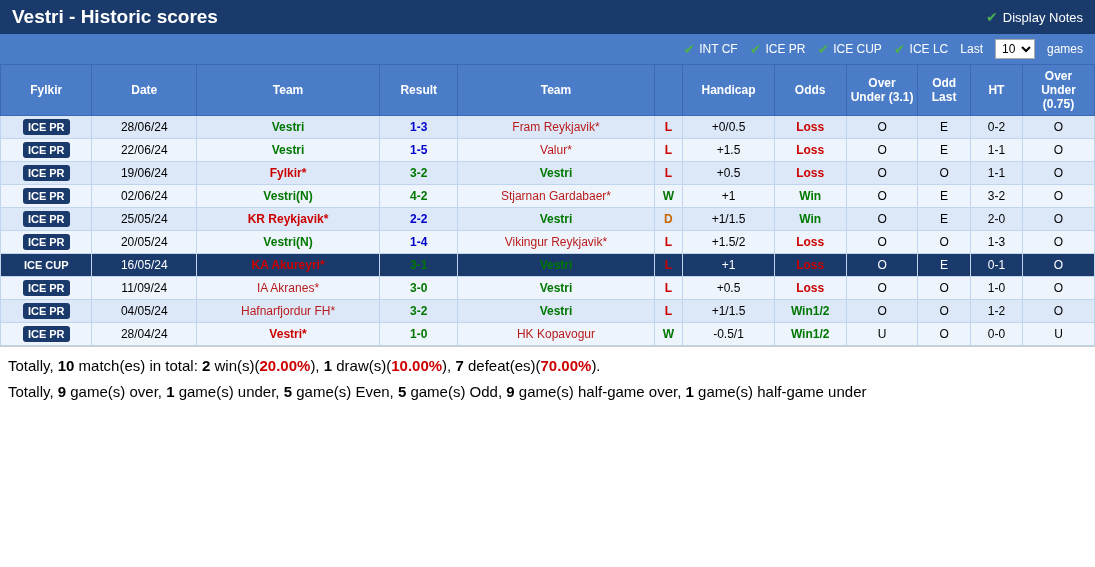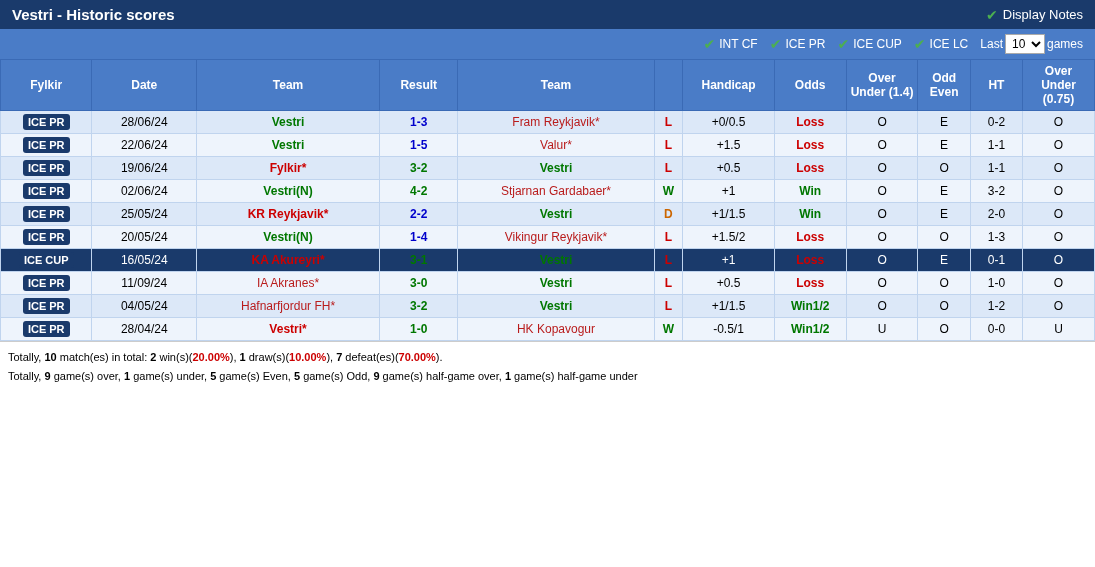--- a/index.html
+++ b/index.html
@@ -6,36 +6,36 @@
     body { font-family: Arial, sans-serif; font-size: 12px; background: #fff; width: 1095px; }
 
     .header {
       background: #1a3a6b;
       color: #fff;
       display: flex;
       align-items: center;
       justify-content: space-between;
       padding: 6px 12px;
     }
-    .header-title { font-size: 15px; font-weight: bold; }
+    .header-title { font-size: 19px; font-weight: bold; }
     .header-display-notes { display: flex; align-items: center; gap: 5px; font-size: 13px; }
     .check-icon { color: #4caf50; font-size: 14px; }
 
     .filter-bar {
       background: #4a7cc7;
       display: flex;
       align-items: center;
       justify-content: flex-end;
       padding: 5px 12px;
       gap: 12px;
       color: #fff;
       font-size: 12px;
     }
     .filter-item { display: flex; align-items: center; gap: 4px; }
-    .last-games { display: flex; align-items: center; gap: 2px; }
+    .last-games { display: flex; align-items: center; gap: 12px; }
     .games-select {
       border: 1px solid #aaa;
       background: #fff;
       color: #000;
       font-size: 12px;
       padding: 1px 2px;
     }
 
     table {
       width: 100%;
@@ -90,21 +90,21 @@
 
     .wl-w { color: #007700; font-weight: bold; }
     .wl-l { color: #cc0000; font-weight: bold; }
     .wl-d { color: #cc6600; font-weight: bold; }
 
     .odds-win { color: #007700; font-weight: bold; margin-top: 8px; }
     .odds-loss { color: #cc0000; font-weight: bold; }
 
     .footer-stats {
       padding: 6px 8px;
-      font-size: 11px;
+      font-size: 15px;
       line-height: 1.7;
       color: #000;
       background: #fff;
       border-top: 1px solid #ccc;
     }
     .stat-bold { font-weight: bold; }
     .stat-red { color: #cc0000; font-weight: bold; }
 
     .col-match { width: 70px; }
     .col-date { width: 80px; }
@@ -178,22 +178,22 @@
   <thead>
     <tr>
       <th>Fylkir</th>
       <th>Date</th>
       <th>Team</th>
       <th>Result</th>
       <th>Team</th>
       <th></th>
       <th>Handicap</th>
       <th>Odds</th>
-      <th>Over Under (1.4)</th>
-      <th>Odd Even</th>
+      <th>Over Under (3.1)</th>
+      <th>Odd Last</th>
       <th>HT</th>
       <th>Over Under (0.75)</th>
     </tr>
   </thead>
   <tbody id="table-body">
   <tr>
         <td><span class="match-badge badge-icepr">ICE PR</span></td>
         <td>28/06/24</td>
         <td><span class="team-away">Vestri</span></td>
         <td><span class="result-score result-blue">1-3</span></td>

